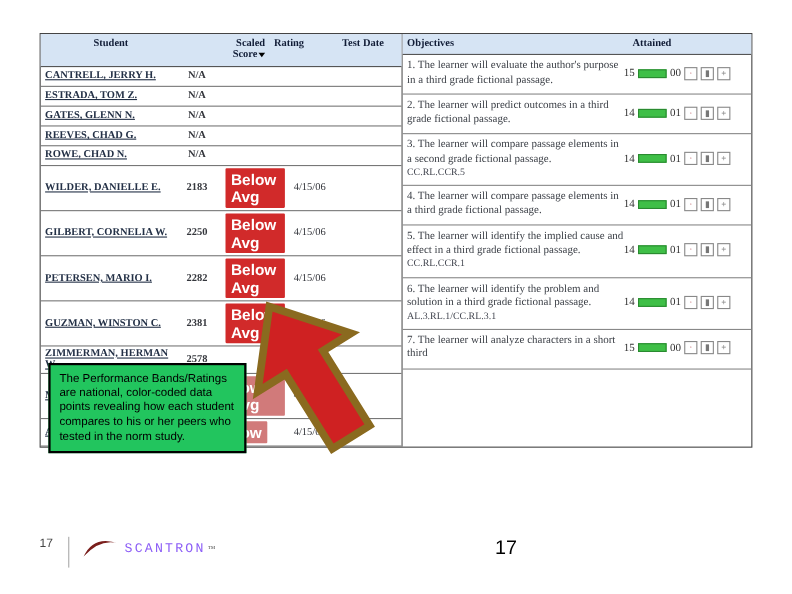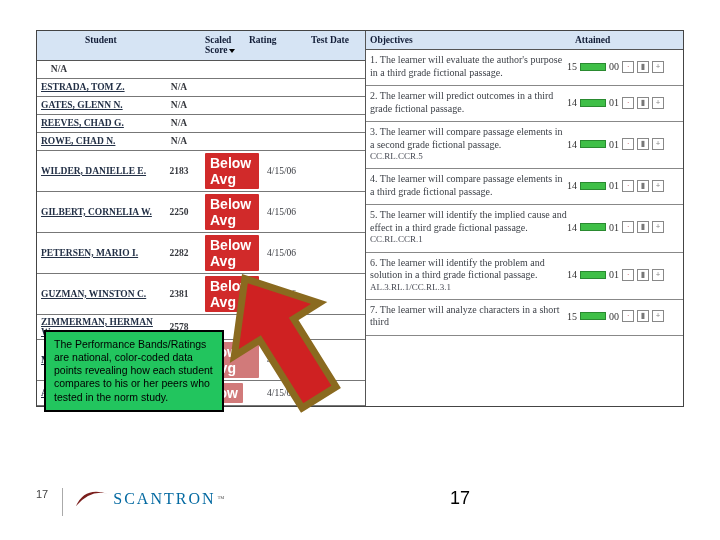--- a/index.html
+++ b/index.html
@@ -176,41 +176,41 @@
     align-items: center;
     gap: 4px;
   }
   .brand .swoosh {
     width: 34px;
     height: 22px;
     position: relative;
   }
   .brand .swoosh svg { width: 100%; height: 100%; }
   .brand .text {
-    font-family: Liberation Serif, serif;
-    font-size: 16px;
+    font-family: Liberation Mono, monospace;
+    font-size: 12px;
     letter-spacing: 2px;
-    color: #0369a1;
+    color: #8b5cf6;
     font-weight: 500;
   }
   .brand .tm {
     font-size: 7px;
     color: #555;
     vertical-align: super;
     margin-left: -2px;
   }
   .footer .pnum-center {
     position: absolute;
     left: 50%;
     transform: translateX(90px);
     font-family: Arial, sans-serif;
     font-size: 18px;
     color: #000;
   }
-  .score-header { text-align:left; line-height:1.1;font-family:Liberation Serif, serif; }
+  .score-header { text-align:right; line-height:1.1;font-family:Liberation Serif, serif; }
   .score-header .sort {
     display:inline-block;
     width:0;height:0;
     border-left:3px solid transparent;
     border-right:3px solid transparent;
     border-top:4px solid #000;
     margin-left:1px;
   }
 </style>
 </head>
@@ -223,20 +223,21 @@
       <div class="header-row">
         <div class="header-cell lc-student">Student</div>
         <div class="header-cell lc-score score-header">
           <span>Scaled Score</span><span class="sort"></span>
         </div>
         <div class="header-cell lc-rating">Rating</div>
         <div class="header-cell lc-date">Test Date</div>
       </div>
       <div id="left-rows">
           <div class="body-row">
+            <div class="body-cell student">CANTRELL, JERRY H.</div>
             <div class="body-cell score">N/A</div>
             <div class="body-cell rating"></div>
             <div class="body-cell date"></div>
           </div>
           <div class="body-row">
             <div class="body-cell student">ESTRADA, TOM Z.</div>
             <div class="body-cell score">N/A</div>
             <div class="body-cell rating"></div>
             <div class="body-cell date"></div>
           </div>

